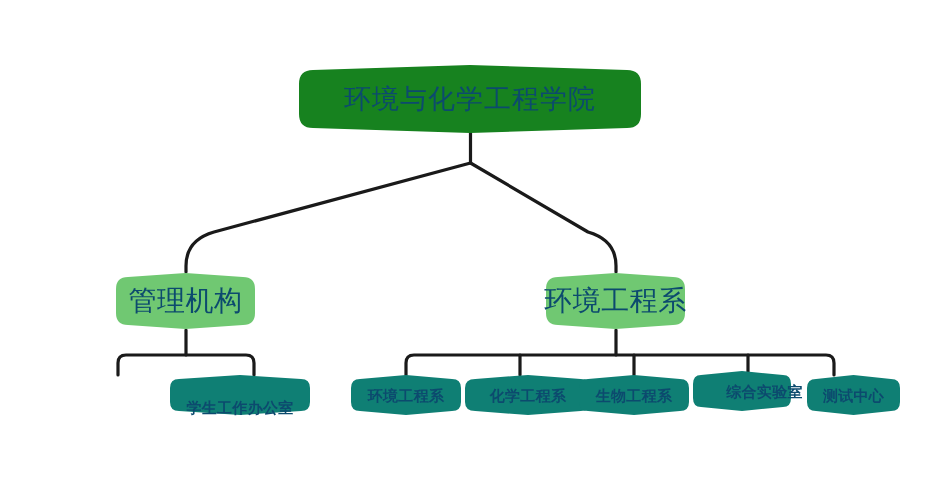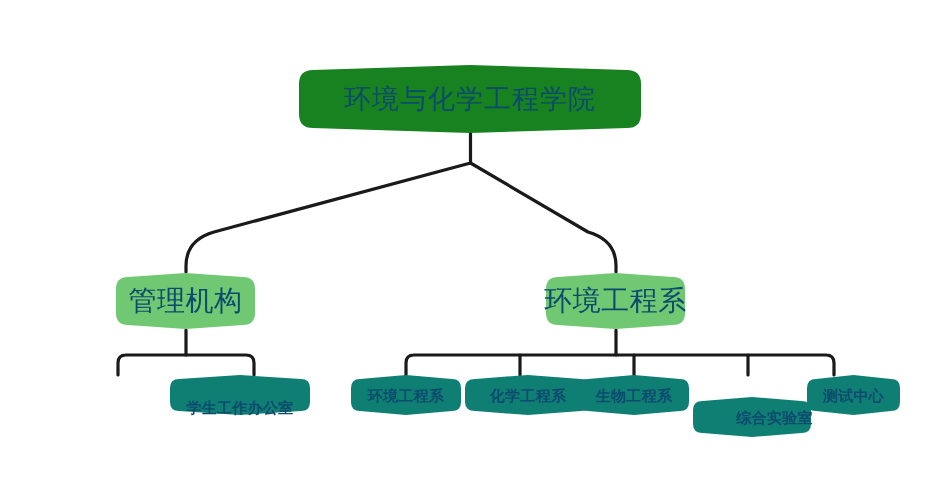--- a/index.html
+++ b/index.html
@@ -122,21 +122,21 @@
     <span class="label">化学工程系</span>
   </div>
 
   <div class="node node-leaf" style="left:579px; top:375px; width:110px; height:40px;">
     <svg style="position:absolute; left:0; top:0; width:100%; height:100%; z-index:1;" viewBox="0 0 110 40" preserveAspectRatio="none">
       <path d="M 9 4 Q 0 4 0 13 L 0 27 Q 0 36 9 36 L 55 40 L 101 36 Q 110 36 110 27 L 110 13 Q 110 4 101 4 L 55 0 Z" fill="#0f7f74"></path>
     </svg>
     <span class="label">生物工程系</span>
   </div>
 
-  <div class="node node-leaf" style="left:693px; top:397px; width:118px; height:40px;padding-left:45px;">
+  <div class="node node-leaf" style="left:693px; top:371px; width:98px; height:40px;padding-left:45px;">
     <svg style="position:absolute; left:0; top:0; width:100%; height:100%; z-index:1;" viewBox="0 0 110 40" preserveAspectRatio="none">
       <path d="M 9 4 Q 0 4 0 13 L 0 27 Q 0 36 9 36 L 55 40 L 101 36 Q 110 36 110 27 L 110 13 Q 110 4 101 4 L 55 0 Z" fill="#0f7f74"></path>
     </svg>
     <span class="label">综合实验室</span>
   </div>
 
   <div class="node node-leaf" style="left:807px; top:375px; width:93px; height:40px;">
     <svg style="position:absolute; left:0; top:0; width:100%; height:100%; z-index:1;" viewBox="0 0 93 40" preserveAspectRatio="none">
       <path d="M 9 4 Q 0 4 0 13 L 0 27 Q 0 36 9 36 L 46.5 40 L 84 36 Q 93 36 93 27 L 93 13 Q 93 4 84 4 L 46.5 0 Z" fill="#0f7f74"></path>
     </svg>

